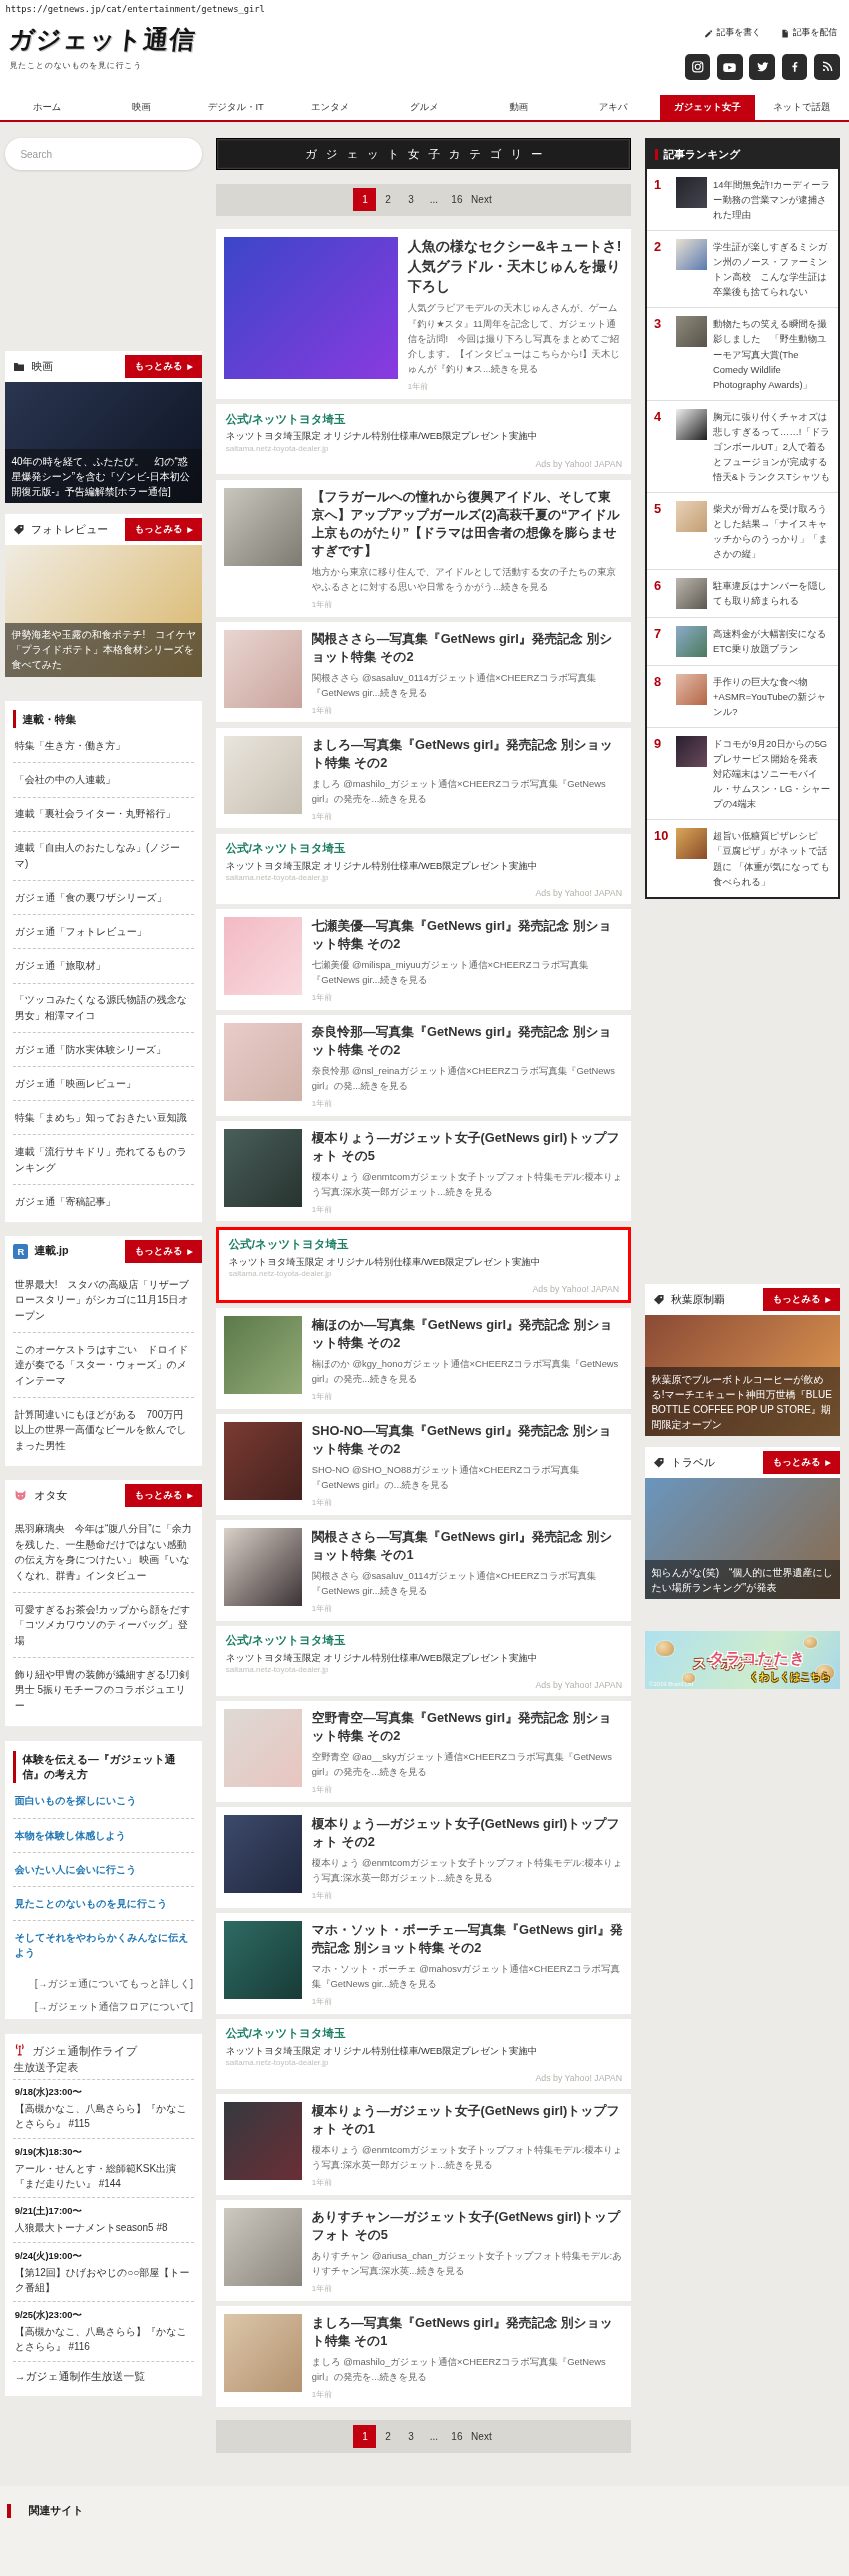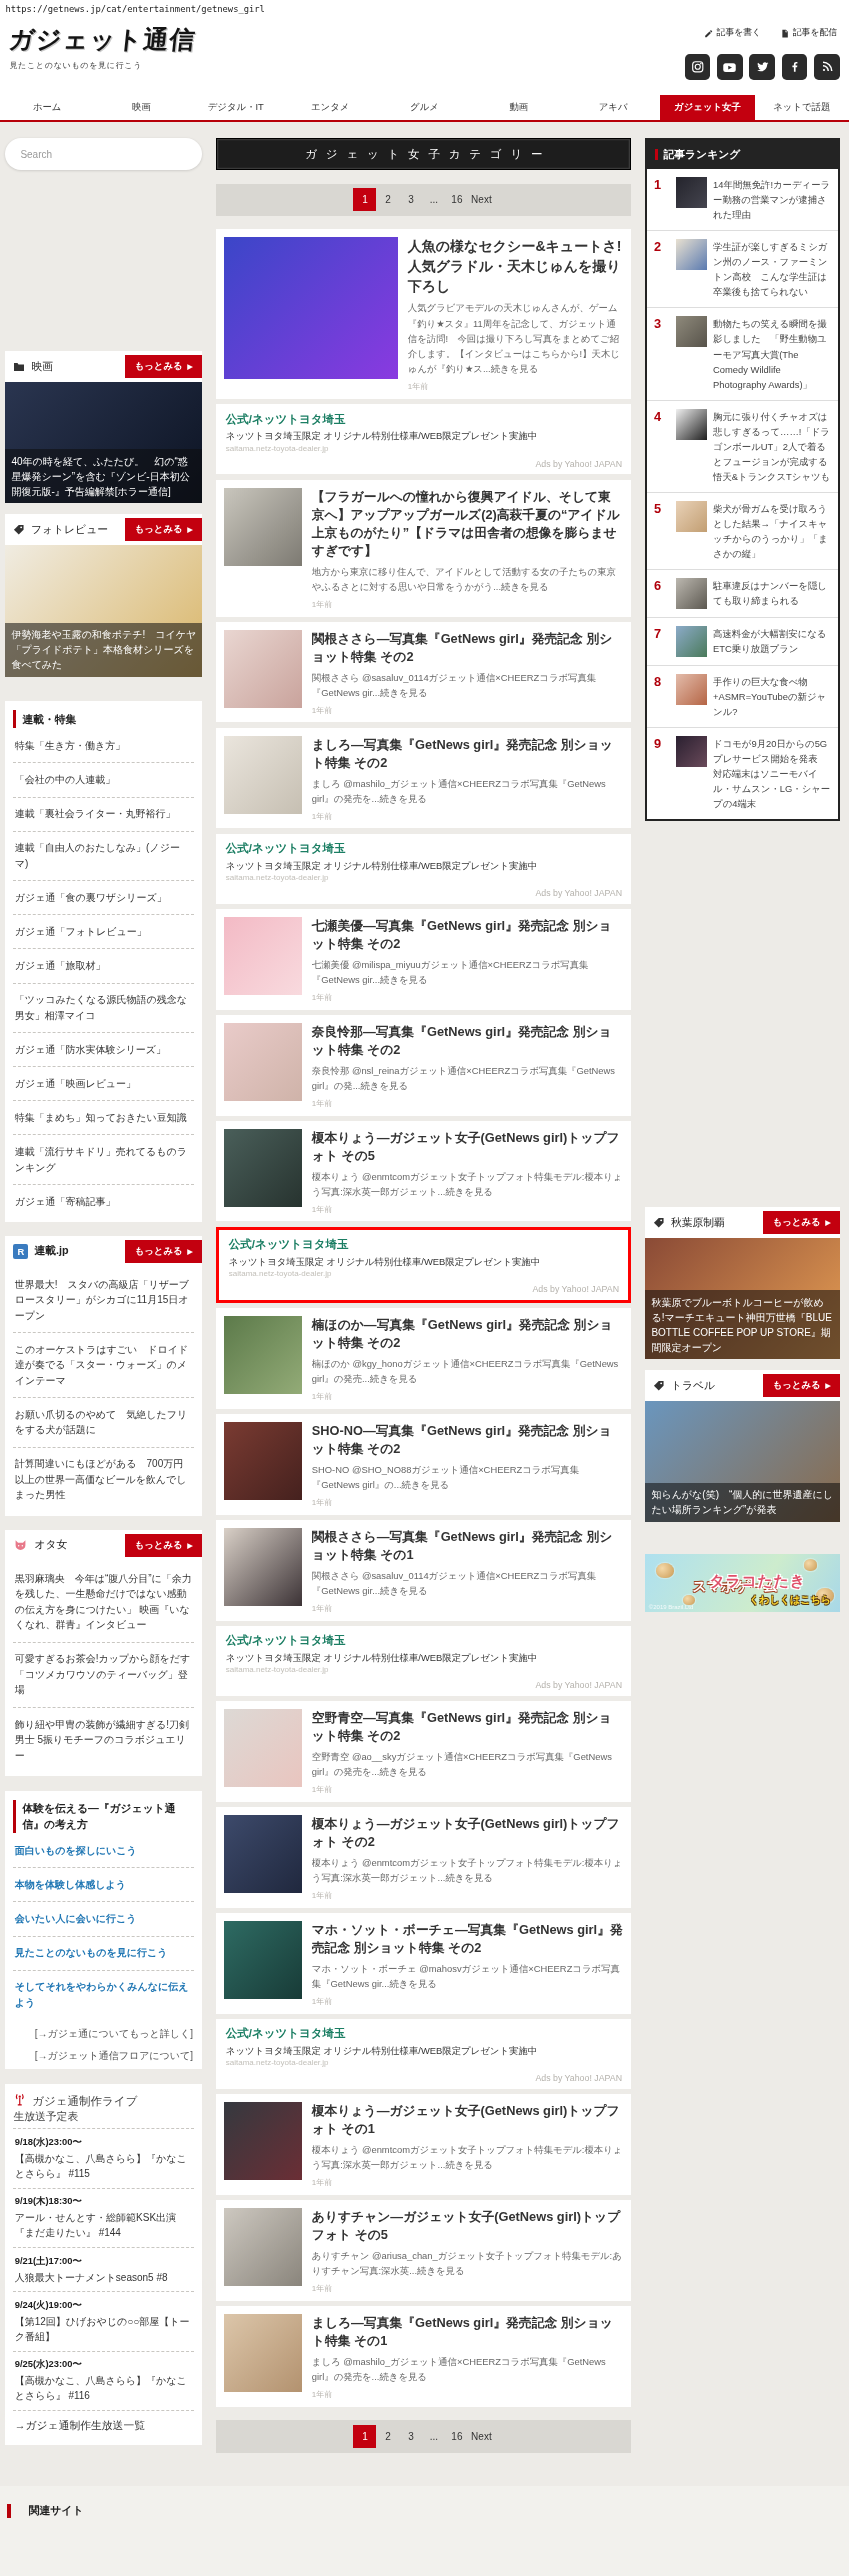--- a/index.html
+++ b/index.html
@@ -275,21 +275,20 @@
             <span>もっとみる</span>
             <span class="more-arrow">▶</span>
           </span>
       </div>
       <div class="list-box" style="margin-top:0">
 
           <div class="list-item">世界最大!　スタバの高級店「リザーブ ロースタリー」がシカゴに11月15日オープン</div>
 
           <div class="list-item">このオーケストラはすごい　ドロイド達が奏でる「スター・ウォーズ」のメインテーマ</div>
 
-          <div class="list-item">お願い爪切るのやめて　気絶したフリをする犬が話題に</div>
 
           <div class="list-item">計算間違いにもほどがある　700万円以上の世界一高価なビールを飲んでしまった男性</div>
         </div>
     </div>
 
     <div style="margin-top:14px">
       <div class="sec-head">
         <span class="icon">
             <svg width="15" height="13.5" viewBox="0 0 24 22">
               <path fill="#e8798a" d="M4 2l4 4h8l4-4v8a8 8 0 01-8 8 8 8 0 01-8-8V2z"></path>
@@ -650,20 +649,25 @@
             <span class="rank-thumb" style="background: linear-gradient(135deg, rgb(227, 188, 171), rgb(181, 101, 69));"></span>
             <span class="rank-text">手作りの巨大な食べ物+ASMR=YouTubeの新ジャンル?</span>
           </div>
 
           <div class="rank-item">
             <span class="rank-num">9</span>
             <span class="rank-thumb" style="background: linear-gradient(135deg, rgb(42, 32, 48), rgb(106, 74, 90));"></span>
             <span class="rank-text">ドコモが9月20日からの5Gプレサービス開始を発表　対応端末はソニーモバイル・サムスン・LG・シャープの4端末</span>
           </div>
 
+          <div class="rank-item">
+            <span class="rank-num">10</span>
+            <span class="rank-thumb" style="background: linear-gradient(135deg, rgb(217, 168, 88), rgb(138, 74, 40));"></span>
+            <span class="rank-text">超旨い低糖質ピザレシピ「豆腐ピザ」がネットで話題に 「体重が気になっても食べられる」</span>
+          </div>
         </div>
     </div>
 
     <div class="right-gap"></div>
 
     <div class="right-sec">
       <div class="sec-head">
         <span class="icon">
             <svg width="11.5" height="11.5" viewBox="0 0 24 24">
               <path fill="#333" d="M2 12l10-10h10v10L12 22 2 12z"></path>

